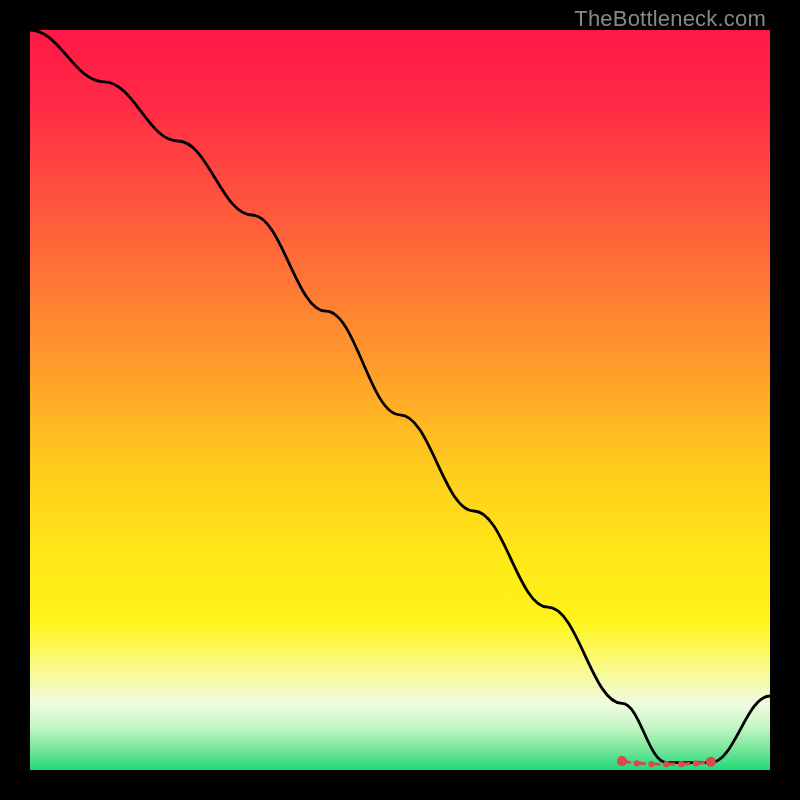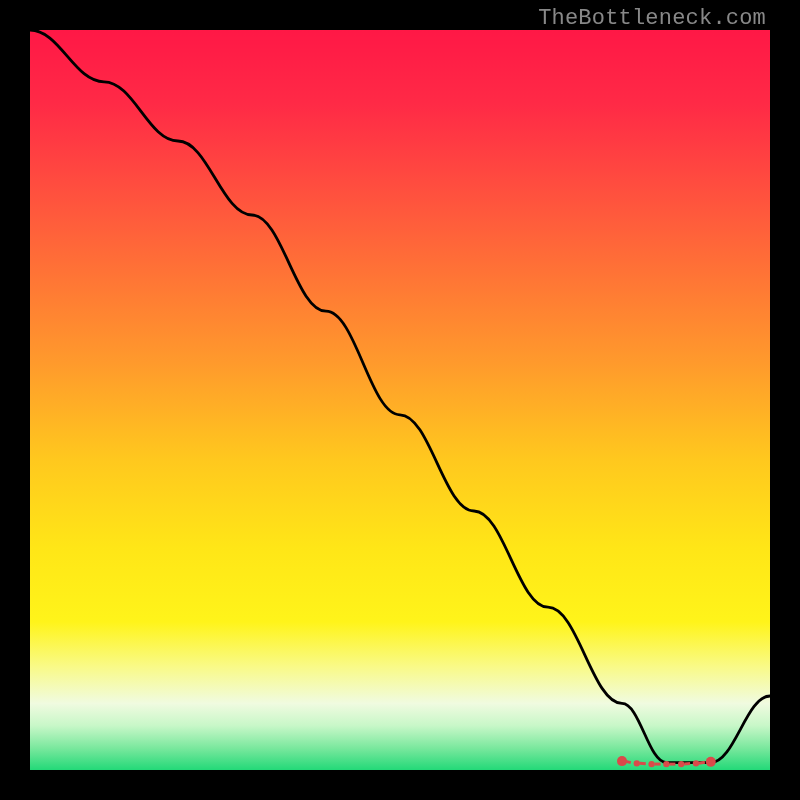--- a/index.html
+++ b/index.html
@@ -40,21 +40,20 @@
     );
   }
   .watermark {
     position: absolute;
     top: 6px;
     right: 34px;
     color: #888;
     font-size: 22px;
     font-weight: 400;
     letter-spacing: 0.2px;
-    font-family: Liberation Mono, monospace;
   }
   svg.curve {
     position: absolute;
     left: 0;
     top: 0;
     width: 740px;
     height: 740px;
   }
   .marker {
     fill: #d94a4a;

